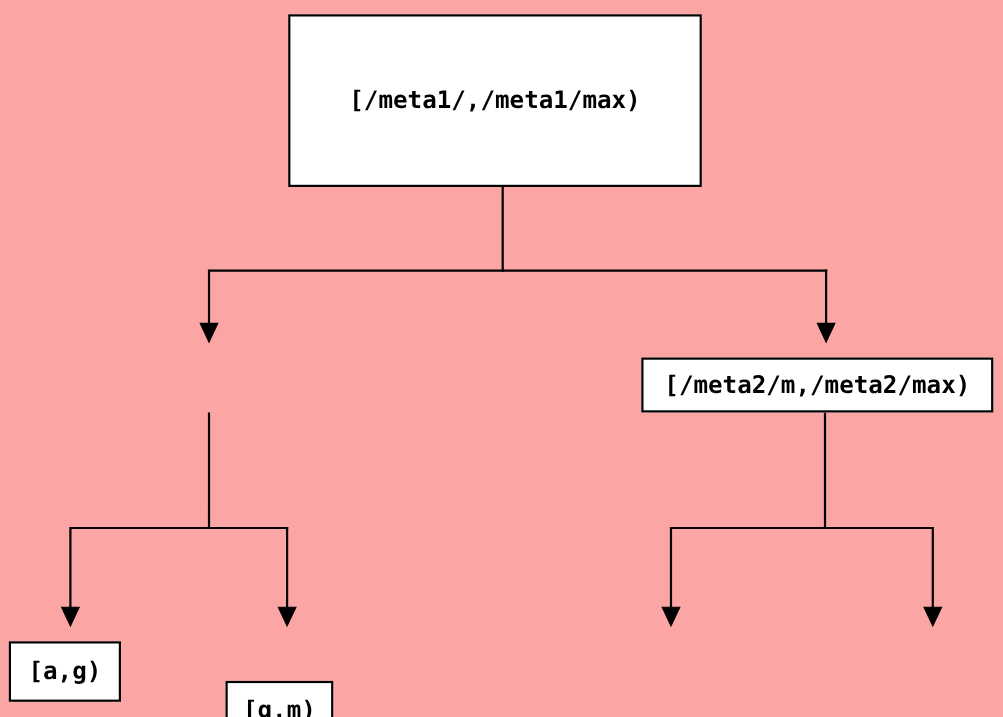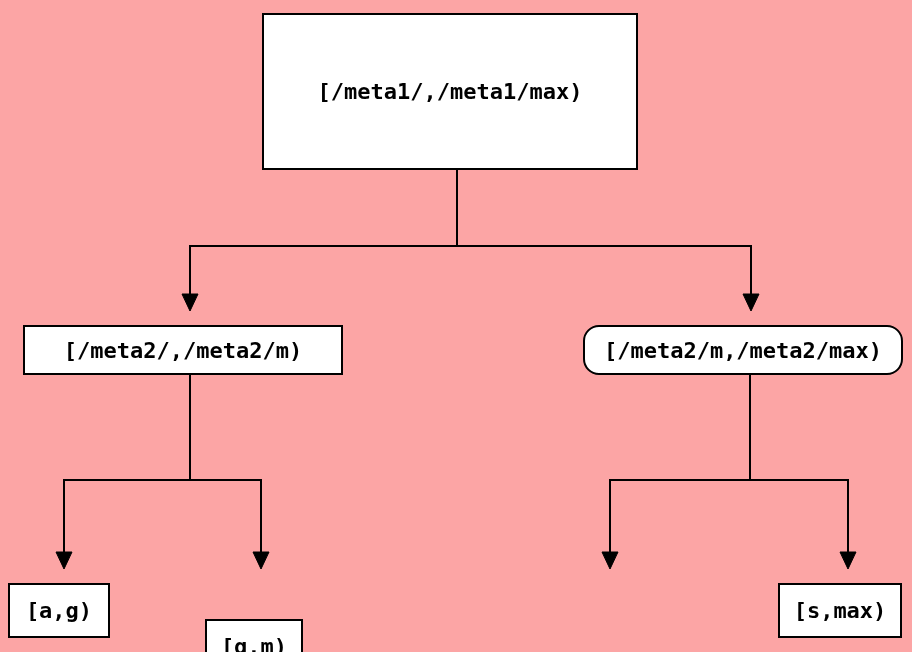--- a/index.html
+++ b/index.html
@@ -31,21 +31,21 @@
     align-items: center;
     justify-content: center;
     font-size: 22px;
     font-weight: bold;
     letter-spacing: 0;
     color: #000000;
     white-space: nowrap;
   }
   .node-root      { left: 262px; top: 13px;  width: 376px; height: 157px; }
   .node-left      { left: 23px;  top: 325px; width: 320px; height: 50px; }
-  .node-right     { left: 583px; top: 325px; width: 320px; height: 50px; border-radius: 16px; }
+  .node-right     { left: 583px; top: 325px; width: 320px; height: 50px; }
   .node-leaf-ag   { left: 8px;   top: 583px; width: 102px; height: 55px; }
   .node-leaf-gm   { left: 205px; top: 583px; width: 98px;  height: 55px; }
   .node-leaf-ms   { left: 553px; top: 583px; width: 100px; height: 55px; }
   .node-leaf-smax { left: 778px; top: 583px; width: 124px; height: 55px; }
 </style>
 </head>
 <body style="background: rgb(255, 255, 255);">
 
 <div class="canvas">
 
@@ -70,24 +70,22 @@
       <line x1="610" y1="480" x2="849" y2="480"></line>
       <line x1="610" y1="479" x2="610" y2="553"></line>
       <line x1="848" y1="479" x2="848" y2="553"></line>
       <polygon points="602,552 618,552 610,569" stroke-width="1"></polygon>
       <polygon points="840,552 856,552 848,569" stroke-width="1"></polygon>
     </g>
   </svg>
 
   <div class="node node-root" style="color: rgb(0, 0, 0); border-color: rgb(0, 0, 0);">[/meta1/,/meta1/max)</div>
 
-  <div class="node node-left" style="color: rgb(0, 0, 0); border-color: rgb(0, 0, 0);">[/meta2/,/meta2/m)</div>
 
   <div class="node node-right" style="color: rgb(0, 0, 0); border-color: rgb(0, 0, 0);">[/meta2/m,/meta2/max)</div>
 
   <div class="node node-leaf-ag" style="color: rgb(0, 0, 0); border-color: rgb(0, 0, 0);">[a,g)</div>
 
   <div class="node node-leaf-gm" style="color: rgb(0, 0, 0); border-color: rgb(0, 0, 0); margin-top: 36px;">[g,m)</div>
 
 
-  <div class="node node-leaf-smax" style="color: rgb(0, 0, 0); border-color: rgb(0, 0, 0);">[s,max)</div>
 
 </div>
 
 </body></html>

